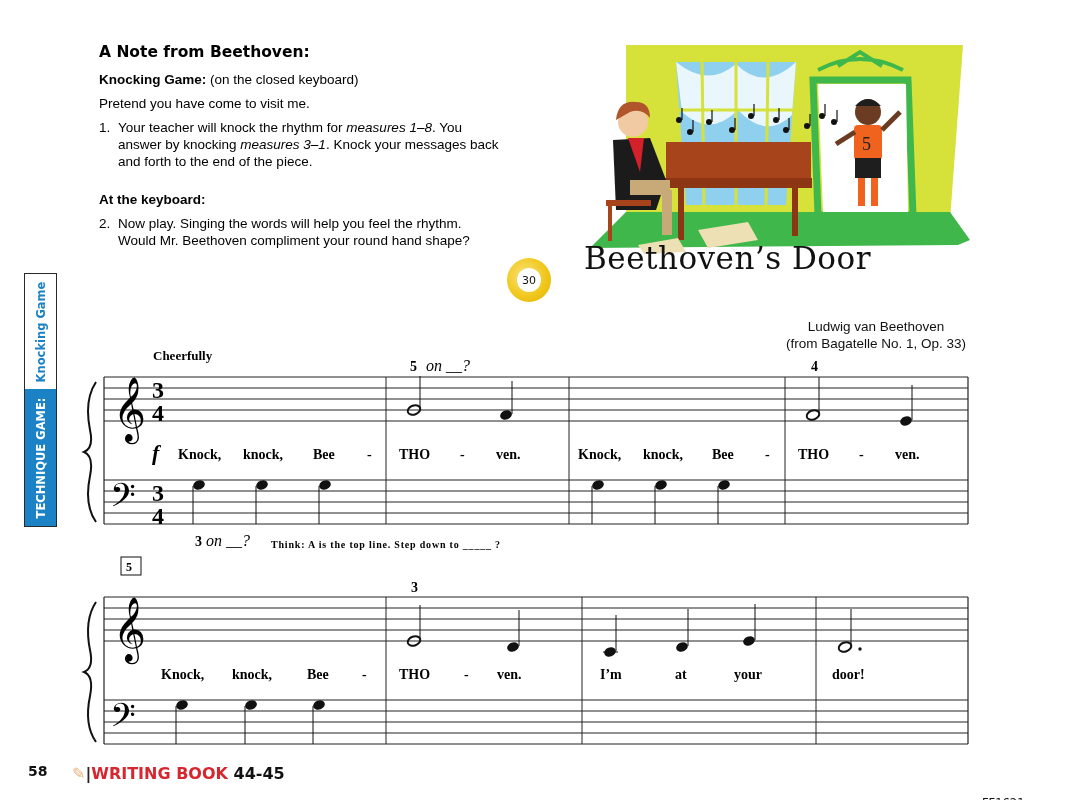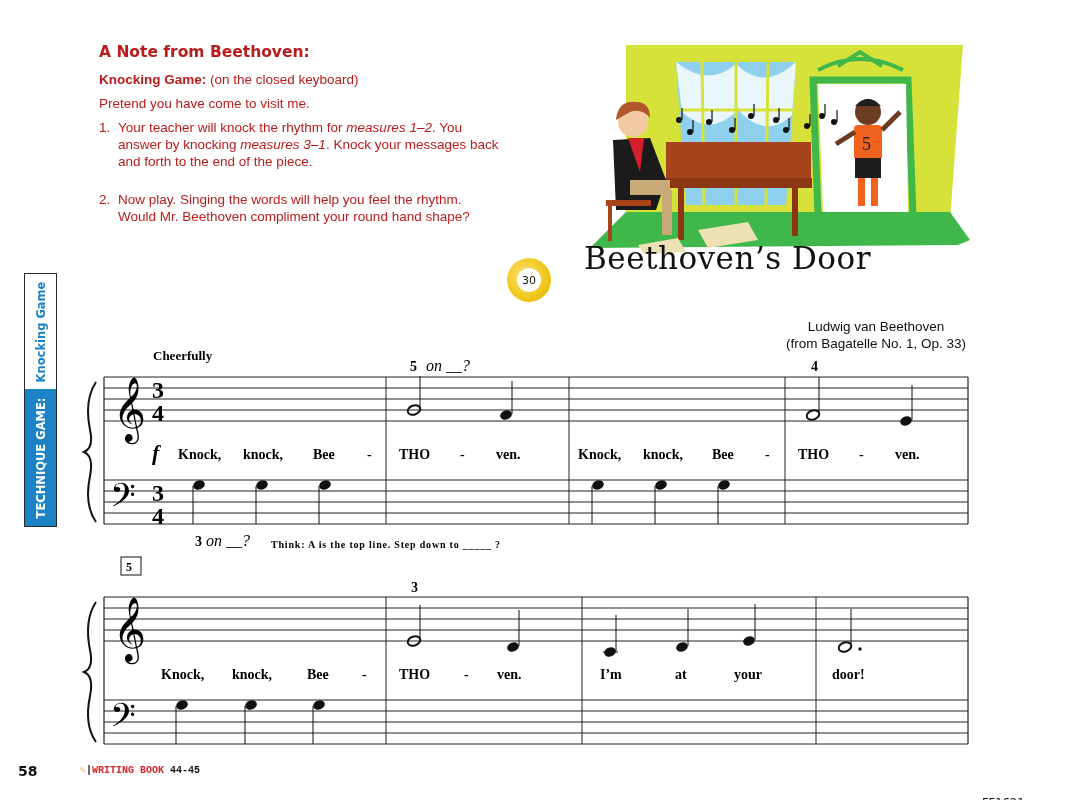--- a/index.html
+++ b/index.html
@@ -1,53 +1,54 @@
 <!DOCTYPE html>
 <html><head>
 <meta charset="utf-8">
 <style>
   html,body{margin:0;padding:0;background:#fff;}
   body{width:1066px;height:800px;position:relative;overflow:hidden;font-family:"DejaVu Sans",sans-serif;color:#111;}
   .abs{position:absolute;}
-  .instr{left:99px;top:44px;width:400px;font-family:"Liberation Sans",sans-serif;font-size:13.5px;line-height:17px;color:#b91c1c;}
+  .instr{left:99px;top:44px;width:400px;font-family:"Liberation Sans",sans-serif;font-size:13.5px;line-height:17px;color:#000000;}
   .instr h2{margin:0 0 10px 0;font-size:15.5px;font-weight:bold;font-family:"DejaVu Sans",sans-serif;}
   .instr p{margin:0 0 7px 0;}
   .instr .b{font-weight:bold;}
   .instr ol{margin:0;padding:0;list-style:none;}
   .instr li{position:relative;padding-left:19px;margin-bottom:7px;}
   .instr li .num{position:absolute;left:0;top:0;}
   .instr .gap{height:14px;}
   .sidetab{left:24px;top:273px;width:33px;height:254px;border:1px solid #2a2a2a;box-sizing:border-box;}
   .sidetab .top{position:absolute;left:0;top:0;width:100%;height:115px;background:#fff;}
   .sidetab .bot{position:absolute;left:0;top:115px;width:100%;height:137px;background:#1b82c5;}
   .vtext{position:absolute;left:50%;top:50%;transform:translate(-50%,-50%) rotate(-90deg);white-space:nowrap;font-weight:bold;font-size:11.5px;font-family:"DejaVu Sans",sans-serif;}
   .sidetab .top .vtext{color:#1b82c5;}
   .sidetab .bot .vtext{color:#fff;}
   .title{left:584px;top:240px;font-family:"DejaVu Serif",serif;font-size:31px;letter-spacing:0.5px;color:#111;white-space:nowrap;}
   .cd{left:507px;top:258px;width:44px;height:44px;border-radius:50%;background:radial-gradient(circle at 40% 40%,#f9e27a 0%,#f1c81e 55%,#e0b000 100%);}
   .cd .hole{position:absolute;left:10px;top:10px;width:24px;height:24px;border-radius:50%;background:#fff;display:flex;align-items:center;justify-content:center;font-size:11px;font-weight:normal;color:#111;}
   .composer{right:100px;top:318px;text-align:center;font-family:"Liberation Sans",sans-serif;font-size:13.5px;line-height:17px;color:#111;}
   .footer{font-family:"DejaVu Sans",sans-serif;font-weight:bold;}
-  .pg{left:18px;top:763px;font-size:14px;}
-  .wb{left:80px;top:764px;font-size:10px;white-space:nowrap;font-family:Liberation Mono, monospace;}
+  .pg{left:28px;top:763px;font-size:14px;}
+  .wb{left:72px;top:764px;font-size:16px;white-space:nowrap;}
   .wb .red{color:#d7262d;}
   .code{left:982px;top:764px;font-size:11.5px;font-weight:normal;margin-top:32px;}
   svg text{font-family:"Liberation Serif",serif;}
 </style>
 </head>
 <body>
 
 <div class="abs instr">
   <h2>A Note from Beethoven:</h2>
   <p><span class="b">Knocking Game:</span><span> (on the closed keyboard)</span></p>
   <p>Pretend you have come to visit me.</p>
   <ol>
-    <li><span class="num">1.</span><span>Your teacher will knock the rhythm for </span><em>measures 1–2</em><span>. You answer by knocking </span><em>measures 3–1</em><span>. Knock your messages back and forth to the end of the piece.</span></li>
+    <li><span class="num">1.</span><span>Your teacher will knock the rhythm for </span><em>measures 1–8</em><span>. You answer by knocking </span><em>measures 3–1</em><span>. Knock your messages back and forth to the end of the piece.</span></li>
   </ol>
   <div class="gap"></div>
+  <p class="b">At the keyboard:</p>
   <ol>
     <li><span class="num">2.</span><span>Now play. Singing the words will help you feel the rhythm. Would Mr. Beethoven compliment your round hand shape?</span></li>
   </ol>
 </div>
 
 <div class="abs sidetab">
   <div class="top">
       <span class="vtext">Knocking Game</span>
     </div>
   <div class="bot">

